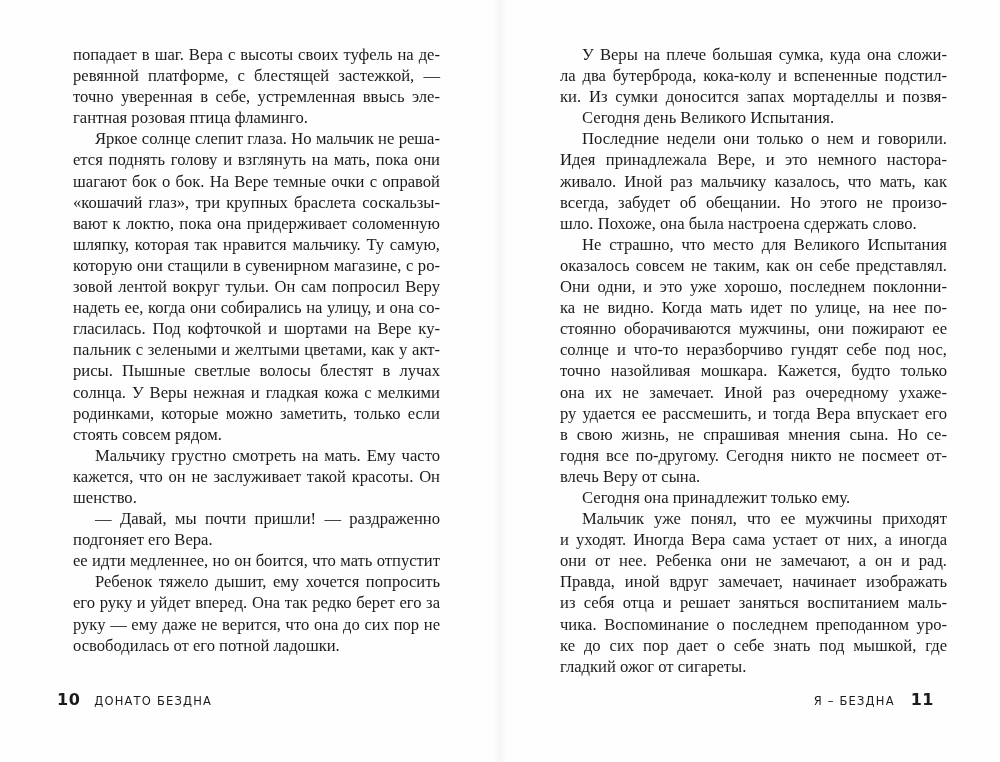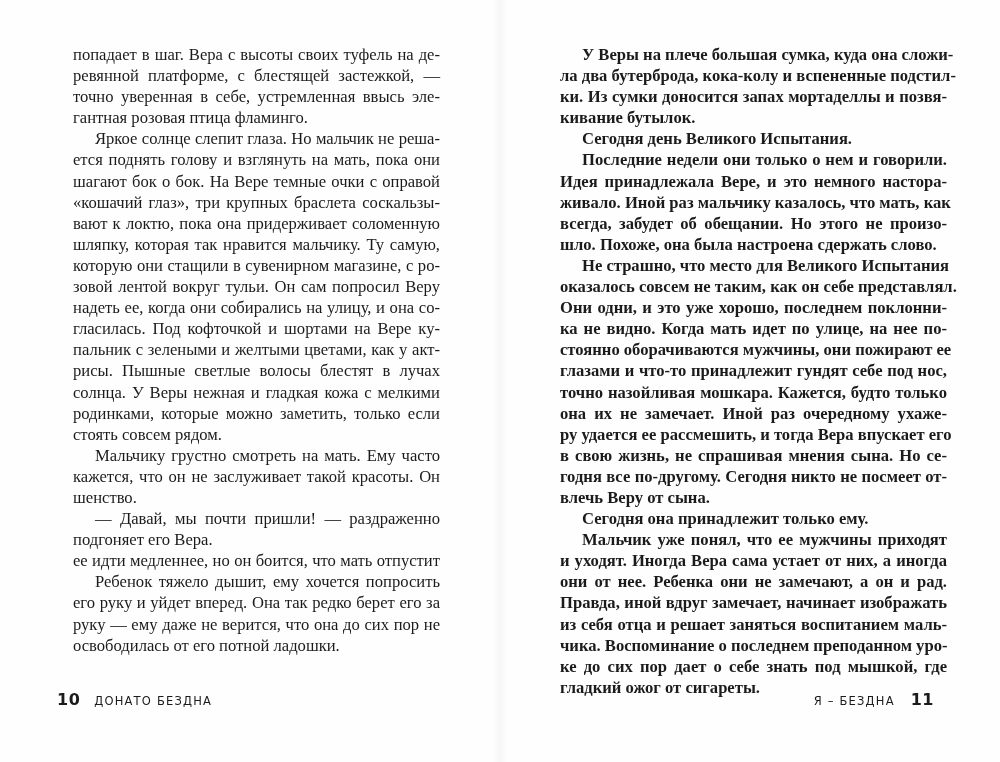--- a/index.html
+++ b/index.html
@@ -9,21 +9,21 @@
   .page.left { left: 0; width: 500px; }
   .page.right { left: 500px; width: 500px; }
   .text-block {
     position: absolute;
     font-family: "Liberation Serif", "DejaVu Serif", serif;
     font-size: 16.6px;
     color: #1b1b1b;
     line-height: 21.1px;
   }
   .page.left .text-block { left: 73px; top: 44px; width: 367px; }
-  .page.right .text-block { left: 60px; top: 44px; width: 387px; font-weight: bold; }
+  .page.right .text-block { left: 60px; top: 44px; width: 387px; }
   .line { display: block; white-space: nowrap; text-align: justify; text-align-last: justify; height: 21.1px; }
   .line.last { text-align-last: left; }
   .line.indent { padding-left: 22px; }
   .footer {
     position: absolute; top: 690px;
     font-family: "DejaVu Sans", "Liberation Sans", sans-serif;
     color: #1b1b1b;
     display: flex; align-items: baseline;
   }
   .page.left .footer { left: 57px; }
@@ -77,33 +77,32 @@
       <span class="folio">10</span>
       <span class="running-head">ДОНАТО БЕЗДНА</span>
     </div>
   </div>
   <div class="gutter-shade"></div>
   <div class="page right">
     <div class="text-block" id="right-body">
         <span class="line indent">У Веры на плече большая сумка, куда она сложи-</span>
         <span class="line">ла два бутерброда, кока-колу и вспененные подстил-</span>
         <span class="line">ки. Из сумки доносится запах мортаделлы и позвя-</span>
-        <span class="line last">кивание бутылок.</span>
         <span class="line indent last">Сегодня день Великого Испытания.</span>
         <span class="line indent">Последние недели они только о нем и говорили.</span>
         <span class="line">Идея принадлежала Вере, и это немного настора-</span>
         <span class="line">живало. Иной раз мальчику казалось, что мать, как</span>
         <span class="line">всегда, забудет об обещании. Но этого не произо-</span>
         <span class="line last">шло. Похоже, она была настроена сдержать слово.</span>
         <span class="line indent">Не страшно, что место для Великого Испытания</span>
         <span class="line">оказалось совсем не таким, как он себе представлял.</span>
         <span class="line">Они одни, и это уже хорошо, последнем поклонни-</span>
         <span class="line">ка не видно. Когда мать идет по улице, на нее по-</span>
         <span class="line">стоянно оборачиваются мужчины, они пожирают ее</span>
-        <span class="line">глазами и что-то принадлежит гундят себе под нос,</span>
+        <span class="line">солнце и что-то неразборчиво гундят себе под нос,</span>
         <span class="line">точно назойливая мошкара. Кажется, будто только</span>
         <span class="line">она их не замечает. Иной раз очередному ухаже-</span>
         <span class="line">ру удается ее рассмешить, и тогда Вера впускает его</span>
         <span class="line">в свою жизнь, не спрашивая мнения сына. Но се-</span>
         <span class="line">годня все по-другому. Сегодня никто не посмеет от-</span>
         <span class="line last">влечь Веру от сына.</span>
         <span class="line indent last">Сегодня она принадлежит только ему.</span>
         <span class="line indent">Мальчик уже понял, что ее мужчины приходят</span>
         <span class="line">и уходят. Иногда Вера сама устает от них, а иногда</span>
         <span class="line">они от нее. Ребенка они не замечают, а он и рад.</span>

